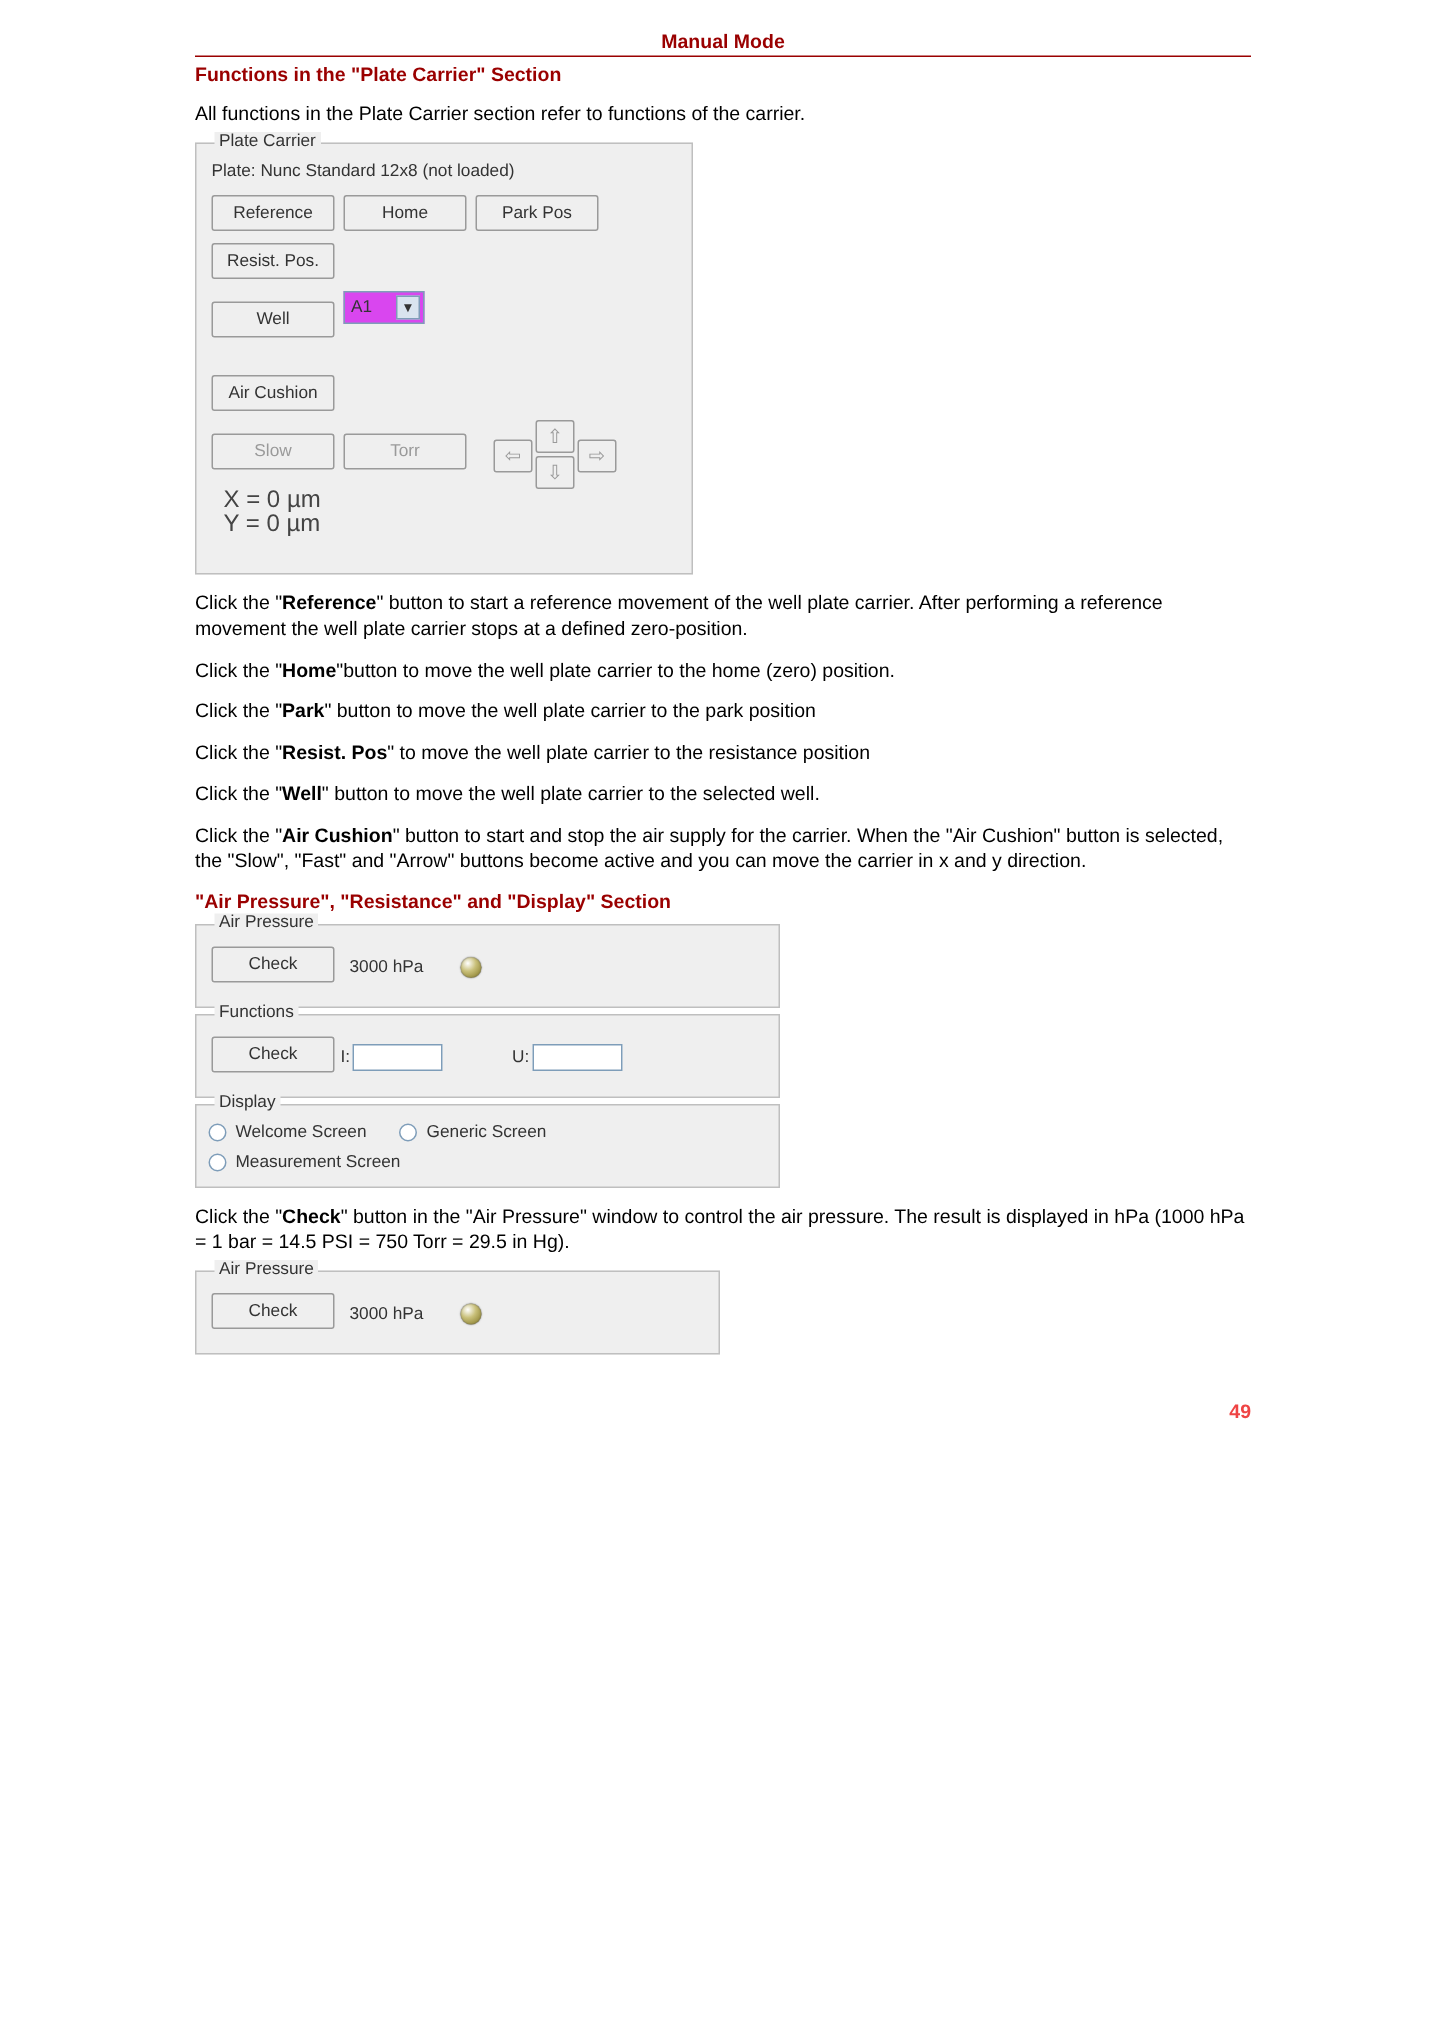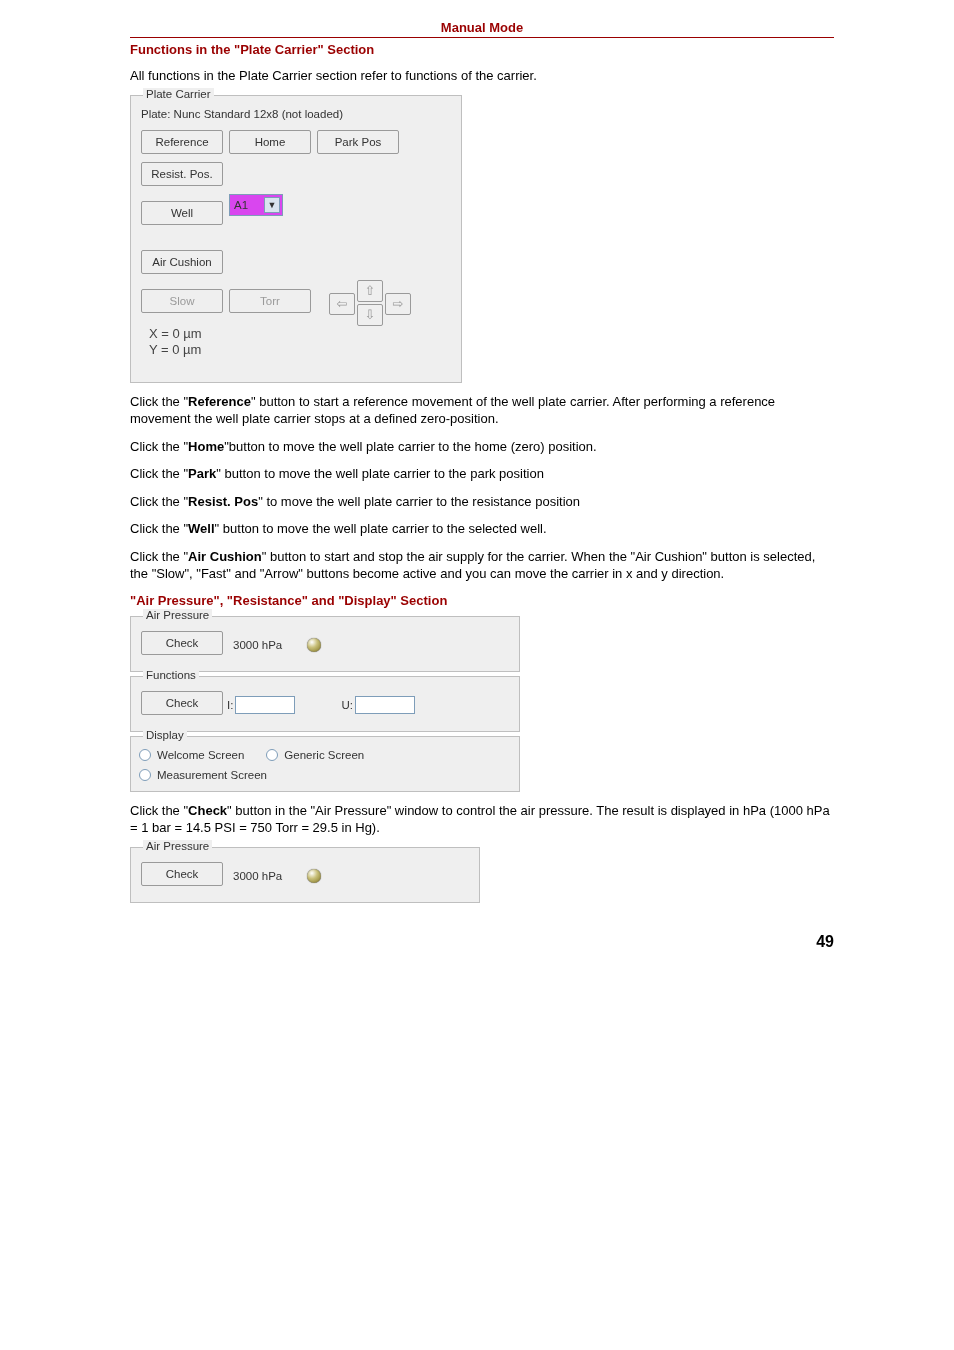--- a/index.html
+++ b/index.html
@@ -113,21 +113,21 @@
     vertical-align: middle;
     margin-left: 14px;
   }
   .arrow-cluster .btn.small { margin: 0; }
   .arrow-cluster .up    { grid-column: 2; grid-row: 1; }
   .arrow-cluster .left  { grid-column: 1; grid-row: 2; position: relative; top:-11px;}
   .arrow-cluster .right { grid-column: 3; grid-row: 2; position: relative; top:-11px;}
   .arrow-cluster .down  { grid-column: 2; grid-row: 2; }
   .arrow-cluster .arrow-glyph { color: #9a9a9a; }
 
-  .xy-labels { display:inline-block; vertical-align: middle; margin-left: 10px; font-size:13px; color:#444; }
+  .xy-labels { display:inline-block; vertical-align: middle; margin-left: 10px; font-size:16px; color:#444; }
   .xy-labels div { line-height: 16px; }
 
   .panel-stack { width: 390px; }
   .panel-stack .fs { margin: 0 0 4px 0; }
   .field-val { display:inline-block; min-width:58px; text-align:left; margin: 0 6px; }
   .led {
     display:inline-block; width:14px; height:14px; border-radius:50%;
     background: radial-gradient(circle at 35% 30%, #fff 0%, #c9c07a 40%, #7b6f1a 100%);
     box-shadow: inset 0 0 1px #555, 0 0 1px #555;
     vertical-align: middle;
@@ -147,23 +147,23 @@
   .radio .circ {
     width:12px; height:12px; border-radius:50%;
     border:1px solid #7e9db9; background:#fff; margin-right:6px;
     position:relative;
   }
 
   .ap2 { width: 350px; }
 
   .page-num {
     text-align: right;
-    color: #000000;
+    color: #ef4444;
     font-weight: bold;
-    font-size: 16px;
+    font-size: 13px;
     margin-top: 30px;
   }
 </style>
 </head>
 <body>
 
 <div class="page">
   <div class="header-right">Manual Mode</div>
   <hr class="hr-red">
 

